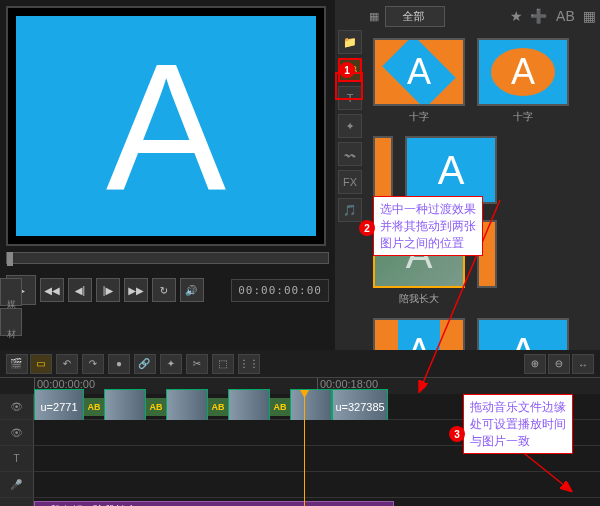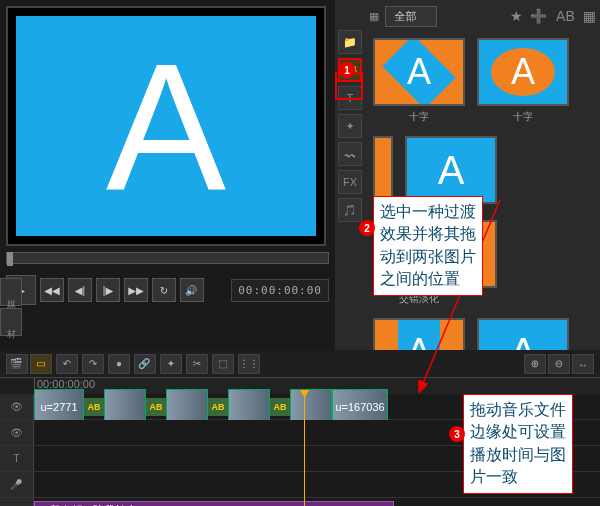--- a/index.html
+++ b/index.html
@@ -14,40 +14,40 @@
 .play-row{display:flex;align-items:center;justify-content:space-between;margin-top:6px;height:40px}
 .play-left{display:flex;gap:4px;align-items:center}
 .pbtn{width:24px;height:24px;background:#333;border:1px solid #555;display:flex;align-items:center;justify-content:center;color:#ccc;cursor:pointer;font-size:10px}
 .pbtn.big{width:30px;height:30px}
 .timecode{font-family:monospace;background:#222;padding:4px 6px;border:1px solid #444;color:#aaa;letter-spacing:1px}
 .side-icons{width:30px;background:#2a2a2a;display:flex;flex-direction:column;gap:4px;padding-top:30px;align-items:center}
 .sicon{width:24px;height:24px;background:#333;border:1px solid #444;display:flex;align-items:center;justify-content:center;color:#888;cursor:pointer;font-size:11px}
 .sicon.sel{background:#4a3a1a;border:2px solid #e00;color:#fa0}
 .right-panel{flex:1;background:#2a2a2a;padding:4px}
 .rp-top{display:flex;align-items:center;gap:6px;height:24px;margin-bottom:6px}
-.rp-sel{background:#333;border:1px solid #555;color:#ccc;padding:2px 20px 2px 8px;font-size:11px}
+.rp-sel{background:#333;border:1px solid #555;color:#ccc;padding:2px 20px 2px 16px;font-size:11px}
 .rp-icons{display:flex;gap:8px;margin-left:auto}
 .rp-icon{color:#888;font-size:14px;cursor:pointer}
 .thumbs{display:flex;flex-wrap:wrap;gap:12px;padding:4px;position:relative}
 .thumb{width:92px;text-align:center}
 .thumb-img{width:92px;height:68px;border:2px solid #555;display:flex;align-items:center;justify-content:center;position:relative;overflow:hidden}
 .thumb-label{color:#aaa;font-size:10px;margin-top:4px}
 .t-blue{background:#1aa8e8;color:#fff;font-size:40px;font-family:Arial}
 .t-orange{background:#f08020}
 .t-diamond{background:#f08020;position:relative}
 .t-diamond::before{content:"";position:absolute;width:60px;height:44px;background:#1aa8e8;transform:rotate(45deg)}
 .t-diamond span{position:relative;z-index:1;color:#fff;font-size:36px;font-family:Arial}
 .t-oval{background:#1aa8e8;position:relative}
 .t-oval::before{content:"";position:absolute;width:64px;height:48px;background:#f08020;border-radius:50%}
 .t-oval span{position:relative;color:#fff;font-size:36px;font-family:Arial}
 .t-fog{background:linear-gradient(135deg,#5a8a6a,#7a9a8a);color:rgba(255,255,255,.7);font-size:40px;font-family:Arial}
 .t-fog.sel{border-color:#fa0}
 .t-squeeze{background:#f08020;display:flex;align-items:center;justify-content:center}
 .t-squeeze::before{content:"A";display:flex;align-items:center;justify-content:center;width:42px;height:68px;background:#1aa8e8;color:#fff;font-size:36px;font-family:Arial}
-.callout{position:absolute;border:1px solid #e00;color:#0c4a6e;background:#fff;padding:4px 6px;font-size:16px;line-height:1.4;z-index:20}
+.callout{position:absolute;border:1px solid #e00;color:#8b5cf6;background:#fff;padding:4px 6px;font-size:12px;line-height:1.4;z-index:20}
 .call1{left:373px;top:196px;width:110px}
 .call2{left:463px;top:394px;width:110px}
 .badge{position:absolute;width:16px;height:16px;border-radius:50%;background:#e00;color:#fff;font-size:10px;display:flex;align-items:center;justify-content:center;font-weight:bold;z-index:21}
 .b1{left:339px;top:62px}
 .b2{left:359px;top:220px}
 .b3{left:449px;top:426px}
 .arrow{position:absolute;stroke:#e00;stroke-width:1.5;fill:none;z-index:15;pointer-events:none}
 .timeline{background:#1e1e1e;height:156px;position:relative}
 .tl-tools{height:28px;display:flex;align-items:center;gap:4px;padding:0 6px;border-bottom:1px solid #444}
 .tl-lefticons{display:flex;gap:2px}
@@ -138,21 +138,21 @@
       </div>
       <div class="thumb" style="width:20px">
         <div class="thumb-img t-orange" style="width:20px"></div>
       </div>
       <div class="thumb">
         <div class="thumb-img t-blue">A</div>
         <div class="thumb-label"></div>
       </div>
       <div class="thumb">
         <div class="thumb-img t-fog sel">A</div>
-        <div class="thumb-label">交错淡化</div>
+        <div class="thumb-label">陪我长大</div>
       </div>
       <div class="thumb" style="width:20px">
         <div class="thumb-img t-orange" style="width:20px"></div>
       </div>
       <div class="thumb">
         <div class="thumb-img t-squeeze"></div>
         <div class="thumb-label">对角</div>
       </div>
       <div class="thumb">
         <div class="thumb-img t-blue">A</div>
@@ -180,20 +180,21 @@
     <div class="tl-btn">⬚</div>
     <div class="tl-btn">⋮⋮</div>
     <div class="tl-right">
       <div class="tl-btn">⊕</div>
       <div class="tl-btn">⊖</div>
       <div class="tl-btn">↔</div>
     </div>
   </div>
   <div class="ruler">
     <span>00:00:00:00</span>
+    <span>00:00:18:00</span>
   </div>
   <div class="tracks">
     <div class="playhead"></div>
     <div class="track">
       <div class="track-head">👁</div>
       <div class="track-body">
         <div class="clip" style="width:50px">
             <div class="ci">u=2771</div>
           </div>
         <div class="trans">AB</div>
@@ -206,21 +207,21 @@
           </div>
         <div class="trans">AB</div>
         <div class="clip" style="width:42px">
             <div class="ci"></div>
           </div>
         <div class="trans">AB</div>
         <div class="clip" style="width:42px">
             <div class="ci"></div>
           </div>
         <div class="clip" style="width:56px">
-            <div class="ci">u=167036</div>
+            <div class="ci">u=327385</div>
           </div>
       </div>
     </div>
     <div class="track">
         <div class="track-head">👁</div>
         <div class="track-body"></div>
       </div>
     <div class="track">
         <div class="track-head">T</div>
         <div class="track-body"></div>

